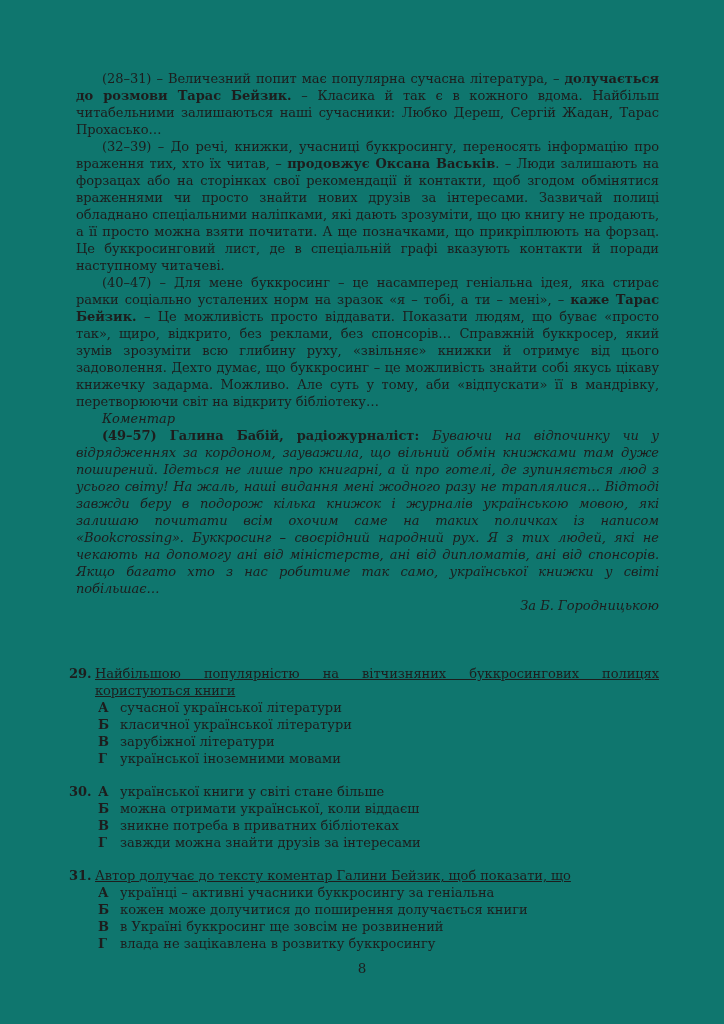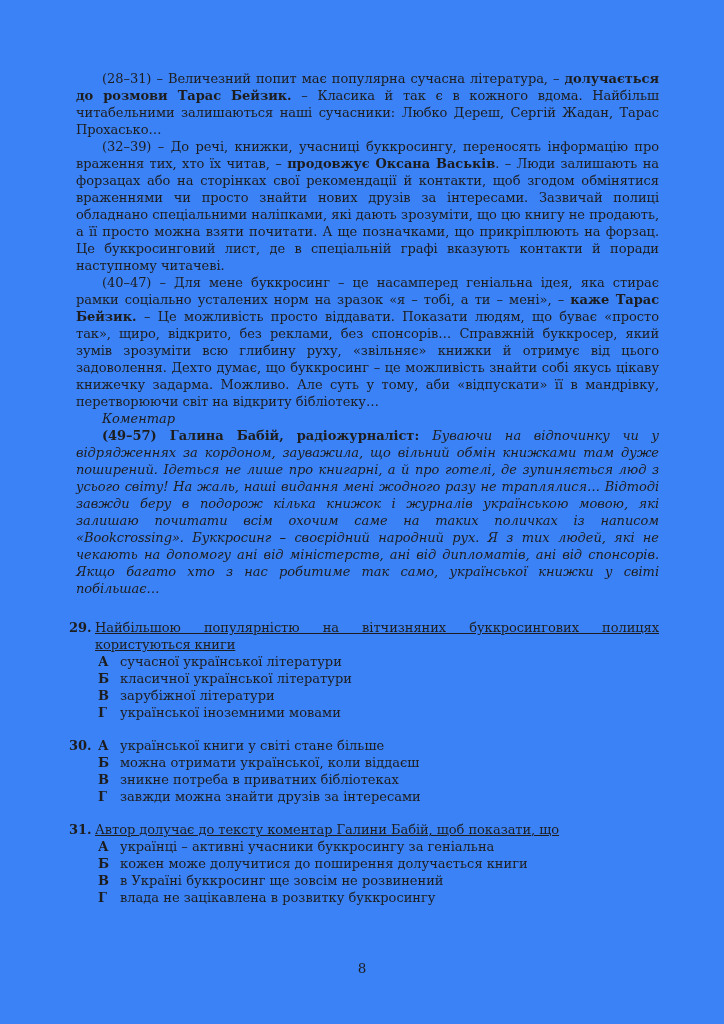--- a/index.html
+++ b/index.html
@@ -1,21 +1,21 @@
 <!DOCTYPE html>
 <html lang="uk"><head>
 <meta charset="utf-8">
 <style>
   html,body { margin:0; padding:0; }
   body { background:#e8e8e8; }
   .page {
     position:relative;
     width:724px; height:1024px;
     margin:0 auto;
-    background:#3b82f6;
+    background:#0f766e;
     color:#1d1d1d;
     font-family:"DejaVu Serif", "Liberation Serif", serif;
     overflow:hidden;
   }
   .content {
     position:absolute;
     left:76px; top:70px;
     width:583px;
   }
   .passage p {
@@ -31,21 +31,21 @@
   .seg-italic { font-style:italic; }
   .seg-bold-italic { font-weight:normal; font-style:italic; }
   .attribution {
     margin:0;
     font-size:13px;
     line-height:17px;
     font-style:italic;
     text-align:right;
   }
   .questions {
-    margin-top:22px;
+    margin-top:51px;
     margin-left:-7px;
   }
   .question {
     display:flex;
     margin-bottom:16px;
     font-size:13px;
     line-height:17px;
   }
   .qnum {
     flex:none;
@@ -82,20 +82,21 @@
 
 <div class="page">
   <div class="content">
     <div class="passage">
         <p><span class="seg-normal">(28–31) – Величезний попит має популярна сучасна література, – </span><span class="seg-bold">долучається до розмови Тарас Бейзик.</span><span class="seg-normal"> – Класика й так є в кожного вдома. Найбільш читабельними залишаються наші сучасники: Любко Дереш, Сергій Жадан, Тарас Прохасько…</span></p>
         <p><span class="seg-normal">(32–39) – До речі, книжки, учасниці буккросингу, переносять інформацію про враження тих, хто їх читав, – </span><span class="seg-bold">продовжує Оксана Васьків</span><span class="seg-normal">. – Люди залишають на форзацах або на сторінках свої рекомендації й контакти, щоб згодом обмінятися враженнями чи просто знайти нових друзів за інтересами. Зазвичай полиці обладнано спеціальними наліпками, які дають зрозуміти, що цю книгу не продають, а її просто можна взяти почитати. А ще позначками, що прикріплюють на форзац. Це буккросинговий лист, де в спеціальній графі вказують контакти й поради наступному читачеві.</span></p>
         <p><span class="seg-normal">(40–47) – Для мене буккросинг – це насамперед геніальна ідея, яка стирає рамки соціально усталених норм на зразок «я – тобі, а ти – мені», – </span><span class="seg-bold">каже Тарас Бейзик.</span><span class="seg-normal"> – Це можливість просто віддавати. Показати людям, що буває «просто так», щиро, відкрито, без реклами, без спонсорів… Справжній буккросер, який зумів зрозуміти всю глибину руху, «звільняє» книжки й отримує від цього задоволення. Дехто думає, що буккросинг – це можливість знайти собі якусь цікаву книжечку задарма. Можливо. Але суть у тому, аби «відпускати» її в мандрівку, перетворюючи світ на відкриту бібліотеку…</span></p>
         <p><span class="seg-bold-italic">Коментар</span></p>
         <p><span class="seg-bold">(49–57) </span><span class="seg-bold">Галина Бабій, радіожурналіст: </span><span class="seg-italic">Буваючи на відпочинку чи у відрядженнях за кордоном, зауважила, що вільний обмін книжками там дуже поширений. Ідеться не лише про книгарні, а й про готелі, де зупиняється люд з усього світу! На жаль, наші видання мені жодного разу не траплялися… Відтоді завжди беру в подорож кілька книжок і журналів українською мовою, які залишаю почитати всім охочим саме на таких поличках із написом «Bookcrossing». Буккросинг – своєрідний народний рух. Я з тих людей, які не чекають на допомогу ані від міністерств, ані від дипломатів, ані від спонсорів. Якщо багато хто з нас робитиме так само, української книжки у світі побільшає…</span></p>
       </div>
+    <p class="attribution">За Б. Городницькою</p>
     <div class="questions">
         <div class="question">
           <span class="qnum">29.</span>
           <div class="qbody">
             <p class="qtext">Найбільшою популярністю на вітчизняних буккросингових полицях користуються книги</p>
             <div class="option">
               <span class="opt-letter">А</span>
               <span class="opt-text">сучасної української літератури</span>
             </div>
             <div class="option">
@@ -129,21 +130,21 @@
             </div>
             <div class="option">
               <span class="opt-letter">Г</span>
               <span class="opt-text">завжди можна знайти друзів за інтересами</span>
             </div>
           </div>
         </div>
         <div class="question">
           <span class="qnum">31.</span>
           <div class="qbody">
-            <p class="qtext">Автор долучає до тексту коментар Галини Бабій, щоб показати, що</p>
+            <p class="qtext">Автор долучає до тексту коментар Галини Бейзик, щоб показати, що</p>
             <div class="option">
               <span class="opt-letter">А</span>
               <span class="opt-text">українці – активні учасники буккросингу за геніальна</span>
             </div>
             <div class="option">
               <span class="opt-letter">Б</span>
               <span class="opt-text">кожен може долучитися до поширення долучається книги</span>
             </div>
             <div class="option">
               <span class="opt-letter">В</span>

